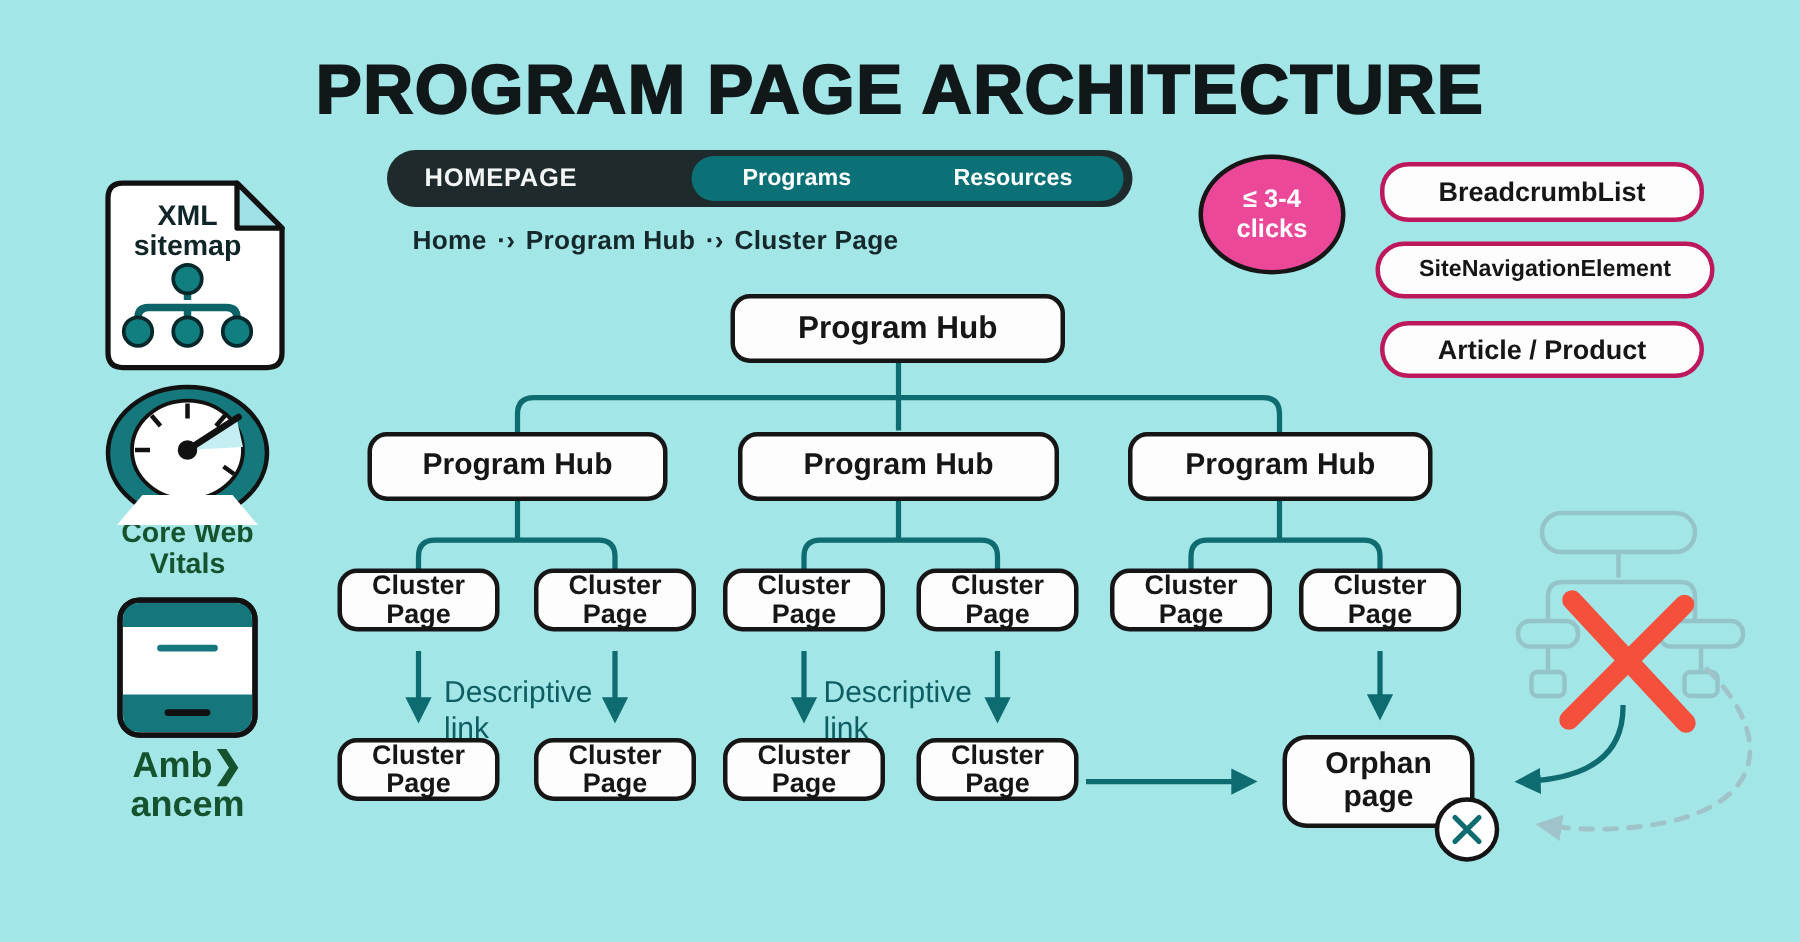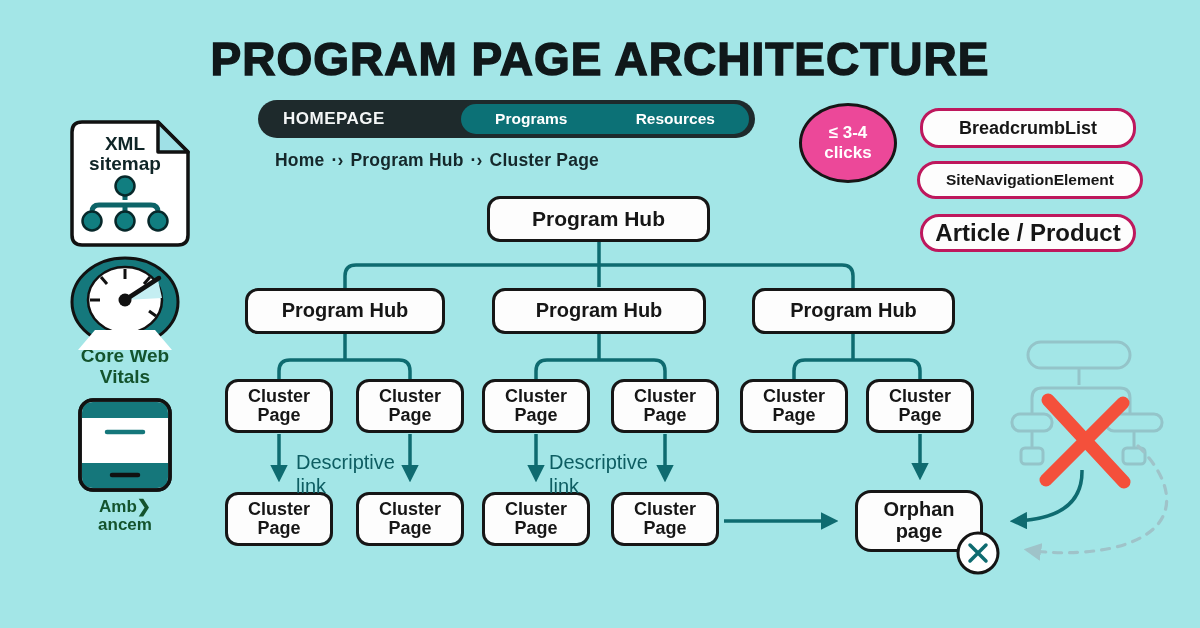--- a/index.html
+++ b/index.html
@@ -40,45 +40,45 @@
     display:flex;align-items:center;justify-content:center;text-align:center;
     color:#fff;font-size:17px;font-weight:800;line-height:1.15;white-space:pre-line;z-index:2;
   }
   
   .pill{
     background:#fdfdfd;border:3px solid #be185d;box-sizing:border-box;border-radius:19px;
     display:flex;align-items:center;justify-content:center;font-weight:800;z-index:2;
   }
   #pill1{left:920px;top:108px;width:216px;height:40px;font-size:18px;}
   #pill2{left:917px;top:161px;width:226px;height:38px;font-size:15.5px;}
-  #pill3{left:920px;top:214px;width:216px;height:38px;font-size:24px;}
+  #pill3{left:920px;top:214px;width:216px;height:38px;font-size:18px;}
   
   .node{
     background:#fdfdfd;border:3px solid #161616;box-sizing:border-box;border-radius:13px;
     display:flex;align-items:center;justify-content:center;text-align:center;
     font-weight:800;line-height:1.08;white-space:pre-line;z-index:2;
   }
   .hub{font-size:20px;height:46px;top:288px;}
   #root{left:487px;top:196px;width:223px;height:46px;font-size:21px;}
   #hub1{left:245px;width:200px;}
   #hub2{left:492px;width:214px;}
   #hub3{left:752px;width:203px;}
-  .cluster{font-size:18px;width:108px;height:54px;}
+  .cluster{font-size:18px;width:108px;height:42px;}
   .row1{top:379px;} .row2{top:492px;}
   #c1,#c7{left:225px;} #c2,#c8{left:356px;} #c3,#c9{left:482px;} #c4,#c10{left:611px;}
   #c5{left:740px;} #c6{left:866px;}
   #orphan{left:855px;top:490px;width:128px;height:62px;font-size:20px;border-radius:16px;}
   .desc-label{
     font-size:20px;font-weight:400;color:#0d5d62;line-height:1.2;white-space:pre-line;z-index:2;
   }
   #desc1{left:296px;top:450px;} #desc2{left:549px;top:450px;}
   
   .side-label{font-weight:800;text-align:center;color:#14532d;line-height:1.08;white-space:pre-line;}
   #cwv-label{left:40px;top:346px;width:170px;font-size:19px;}
-  #amb-label{left:40px;top:498px;width:170px;font-size:17px;}
+  #amb-label{left:40px;top:498px;width:170px;font-size:24px;}
   svg{position:absolute;left:0;top:0;}
   #lines{z-index:1;}
   #badge-x{z-index:3;}
 </style>
 </head>
 <body>
 
 <svg id="lines" width="1200" height="628" viewBox="0 0 1200 628">
   <defs>
     <marker id="ah" viewBox="0 0 10 10" refX="7.5" refY="5" markerWidth="5" markerHeight="5" orient="auto-start-reverse">

